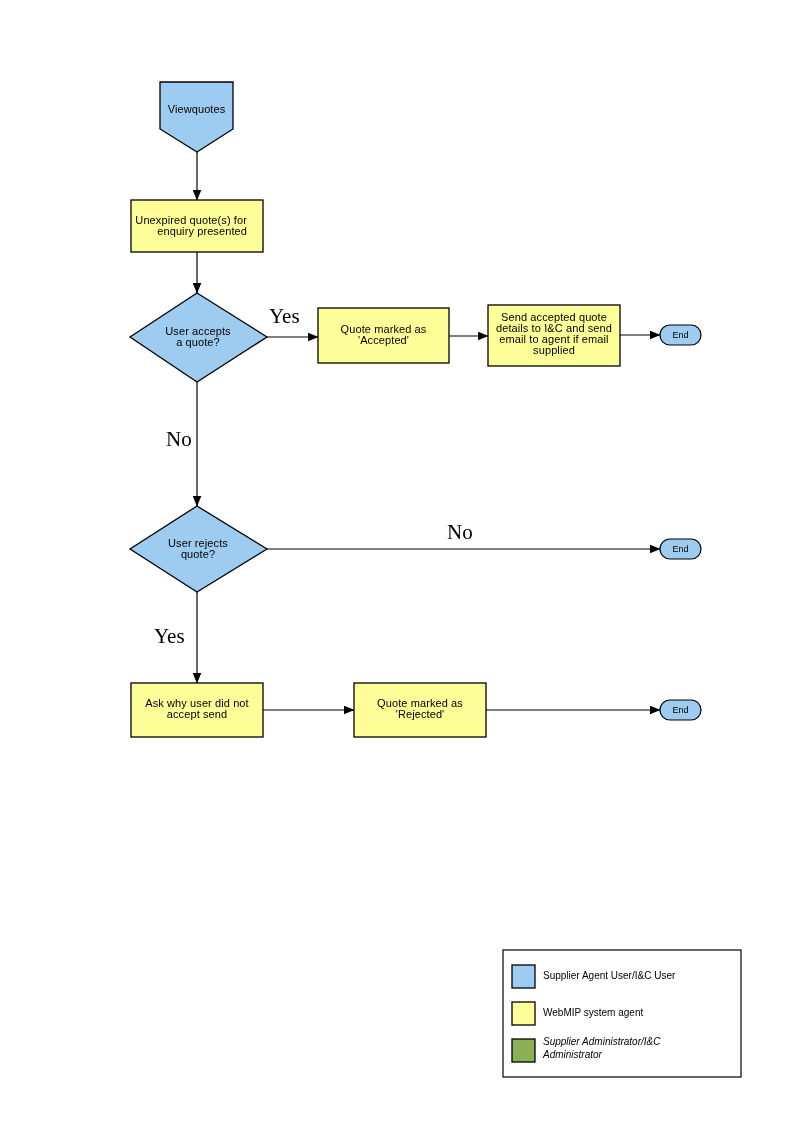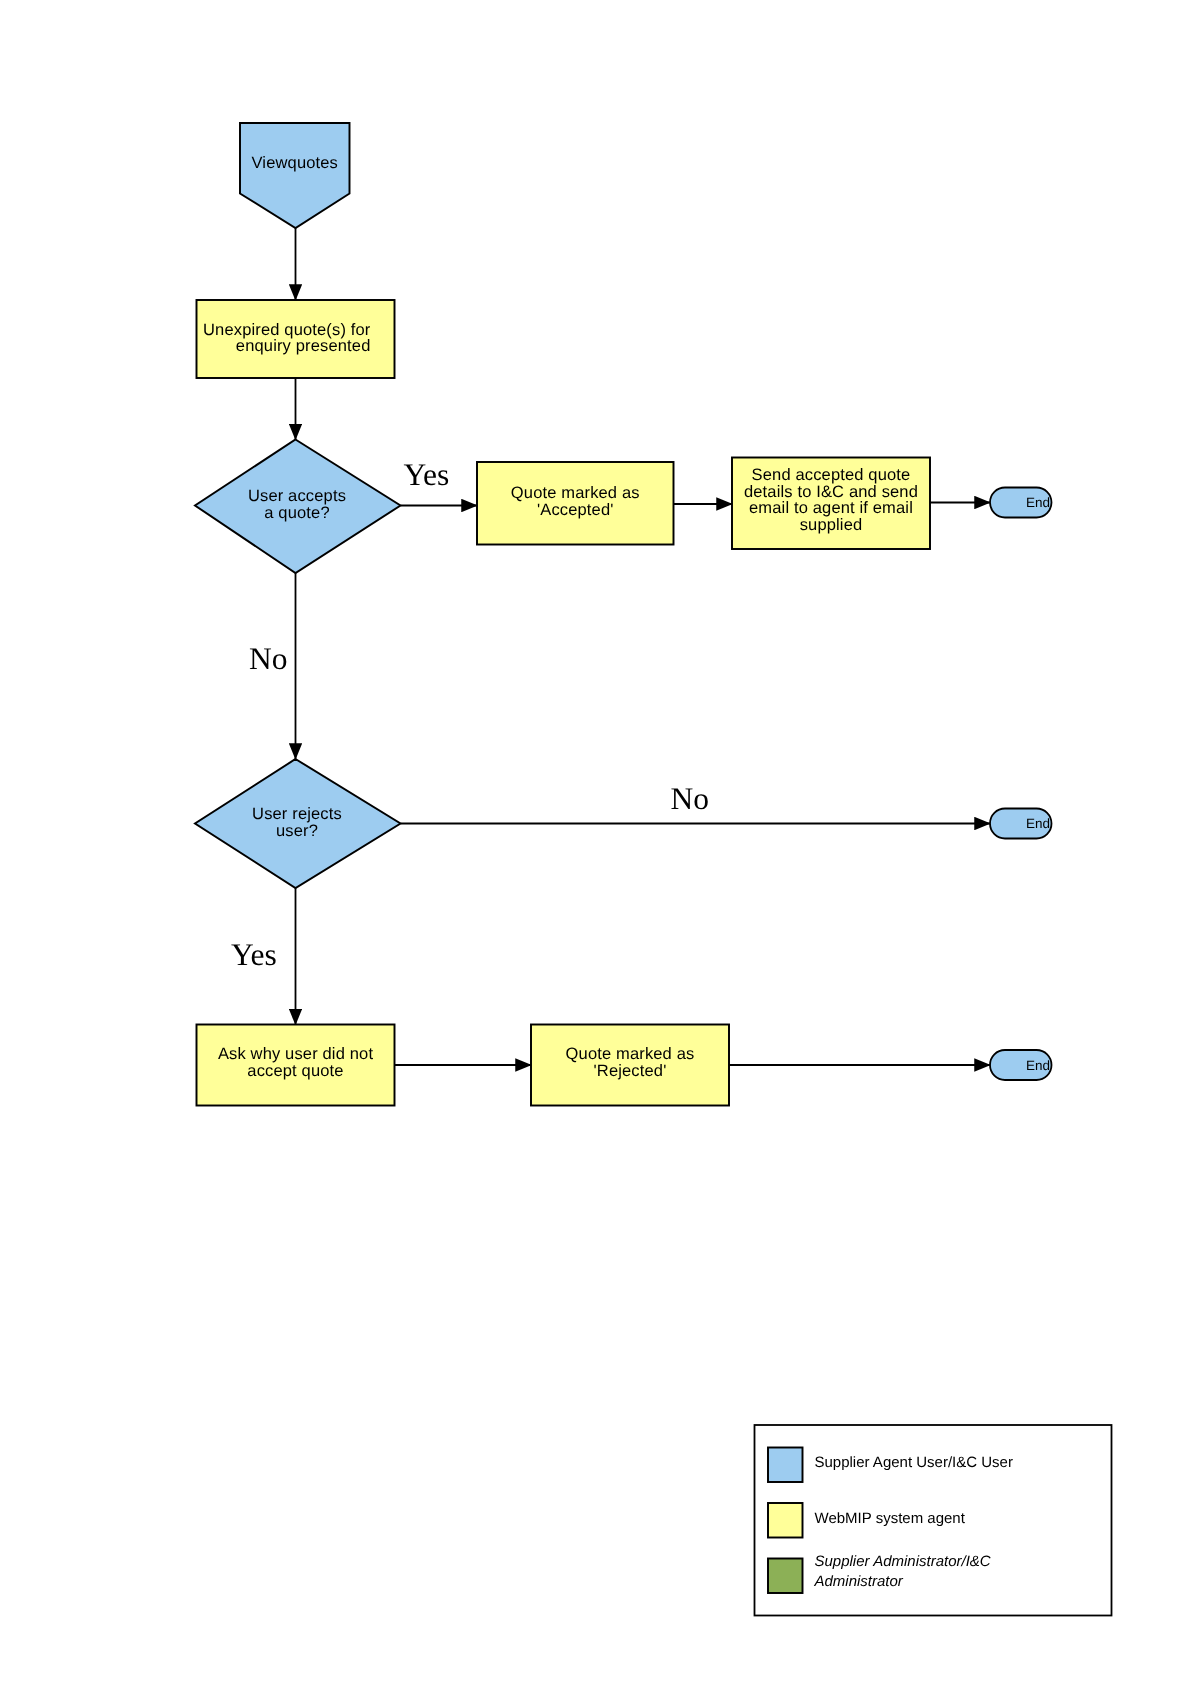--- a/index.html
+++ b/index.html
@@ -36,26 +36,26 @@
     position: absolute;
     color: #000000;
     font-family: Liberation Serif, serif;
     font-size: 21px;
     line-height: 22px;
     white-space: nowrap;
     pointer-events: none;
   }
   .term-label {
     position: absolute;
+    text-align: center;
     color: #000000;
     font-family: "Liberation Sans", sans-serif;
     font-size: 9px;
     line-height: 10px;
     pointer-events: none;
-    margin-left: 24px;
   }
   .legend-text {
     position: absolute;
     color: #000000;
     font-family: "Liberation Sans", sans-serif;
     font-size: 10px;
     line-height: 13px;
     white-space: pre-line;
     pointer-events: none;
   }
@@ -114,24 +114,24 @@
 
 <div class="node-label" style="left:320px; top:324px; width:127px;">Quote  marked as
 'Accepted'</div>
 
 <div class="node-label" style="left:490px; top:312px; width:128px;">Send accepted quote
 details to I&amp;C and send
 email to agent if email
 supplied</div>
 
 <div class="node-label" style="left:142px; top:538px; width:112px;">User rejects
-user?</div>
+quote?</div>
 
 <div class="node-label" style="left:133px; top:698px; width:128px;">Ask why user did not
-accept quote</div>
+accept send</div>
 
 <div class="node-label" style="left:356px; top:698px; width:128px;">Quote  marked as
 'Rejected'</div>
 
 <div class="term-label" style="left:660px; top:330px; width:41px;">End</div>
 
 <div class="term-label" style="left:660px; top:544px; width:41px;">End</div>
 
 <div class="term-label" style="left:660px; top:705px; width:41px;">End</div>
 

